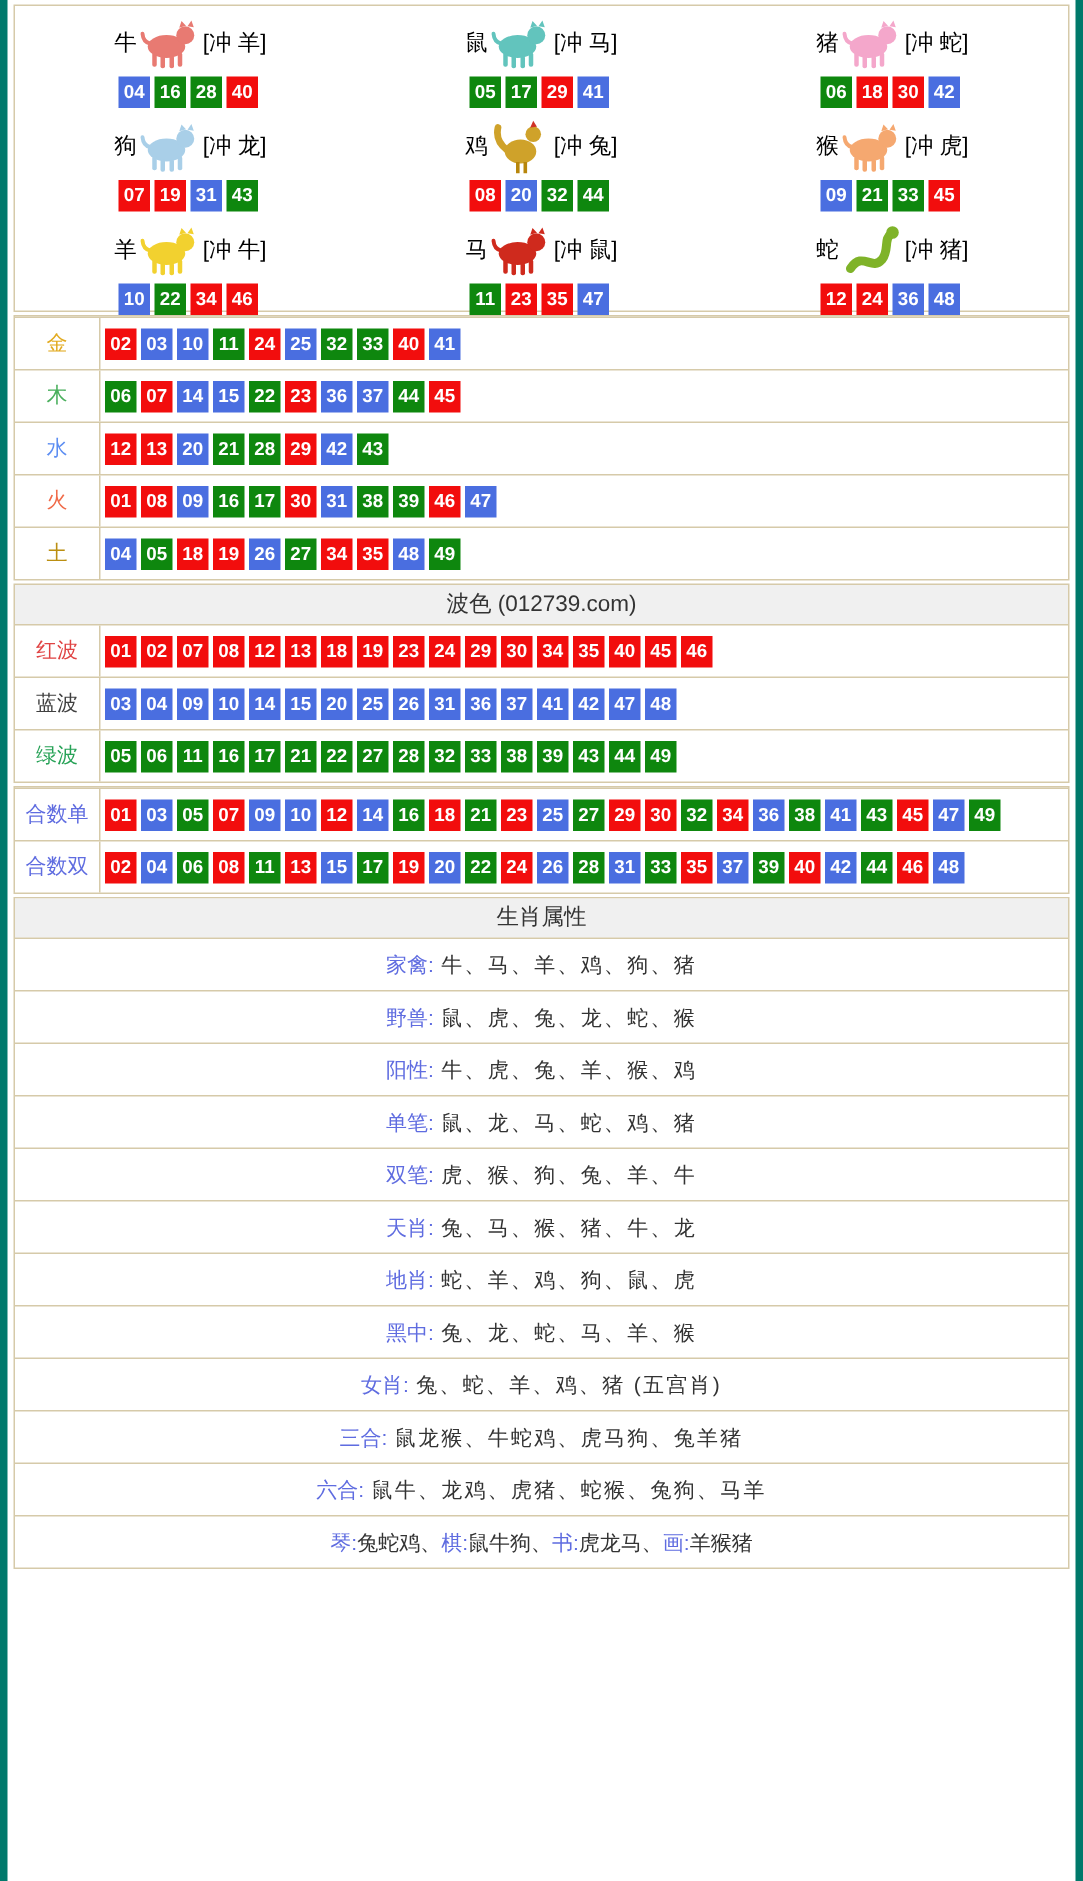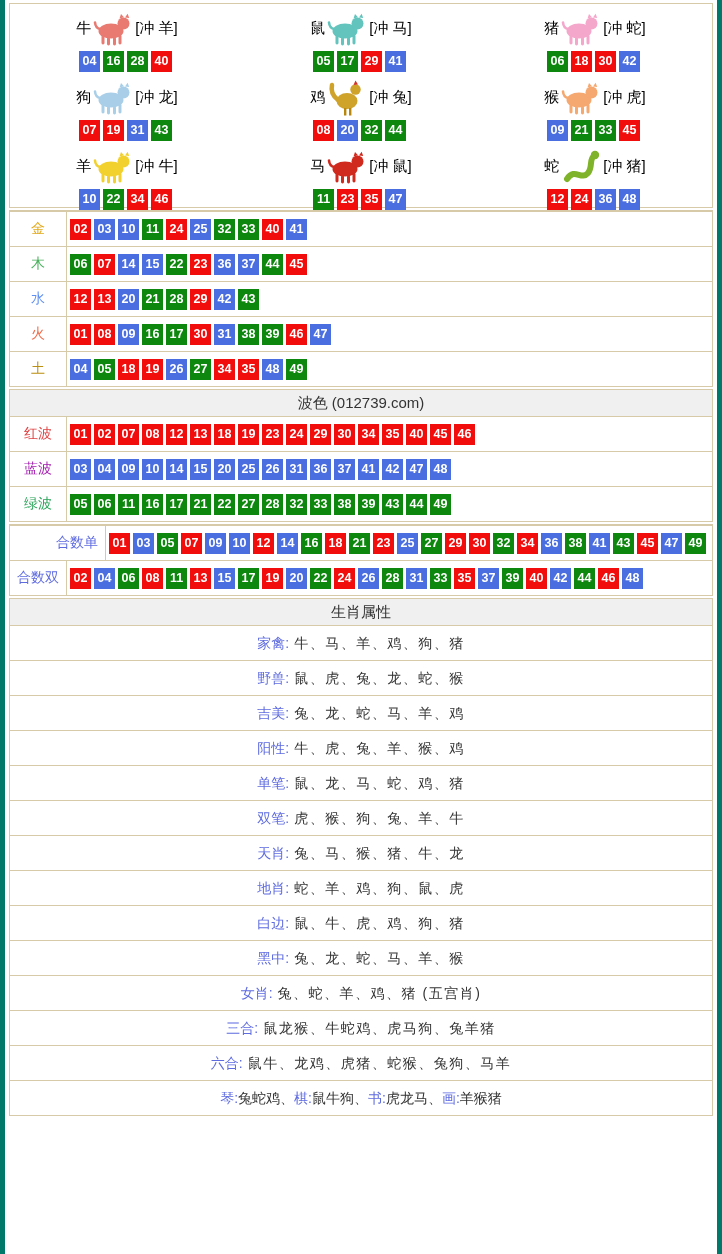--- a/index.html
+++ b/index.html
@@ -399,21 +399,21 @@
             <span class="badge" style="background: rgb(242, 13, 13);">29</span>
             <span class="badge" style="background: rgb(242, 13, 13);">30</span>
             <span class="badge" style="background: rgb(242, 13, 13);">34</span>
             <span class="badge" style="background: rgb(242, 13, 13);">35</span>
             <span class="badge" style="background: rgb(242, 13, 13);">40</span>
             <span class="badge" style="background: rgb(242, 13, 13);">45</span>
             <span class="badge" style="background: rgb(242, 13, 13);">46</span>
           </div>
   </div>
         <div class="nrow">
-    <div class="nlabel" style="color: #a21caf;">蓝波</div>
+    <div class="nlabel" style="color: #404040;">蓝波</div>
     <div class="ncells">
             <span class="badge" style="background: rgb(74, 110, 224);">03</span>
             <span class="badge" style="background: rgb(74, 110, 224);">04</span>
             <span class="badge" style="background: rgb(74, 110, 224);">09</span>
             <span class="badge" style="background: rgb(74, 110, 224);">10</span>
             <span class="badge" style="background: rgb(74, 110, 224);">14</span>
             <span class="badge" style="background: rgb(74, 110, 224);">15</span>
             <span class="badge" style="background: rgb(74, 110, 224);">20</span>
             <span class="badge" style="background: rgb(74, 110, 224);">25</span>
             <span class="badge" style="background: rgb(74, 110, 224);">26</span>
@@ -446,21 +446,21 @@
             <span class="badge" style="background: rgb(14, 135, 14);">44</span>
             <span class="badge" style="background: rgb(14, 135, 14);">49</span>
           </div>
   </div>
       </div>
   </div>
 
   <div class="sect">
     <div id="sum-rows">
         <div class="nrow">
-    <div class="nlabel" style="color: rgb(95, 108, 224); margin-left: 39px;">合数单</div>
+    <div class="nlabel" style="color: rgb(95, 108, 224);">合数单</div>
     <div class="ncells">
             <span class="badge" style="background: rgb(242, 13, 13);">01</span>
             <span class="badge" style="background: rgb(74, 110, 224);">03</span>
             <span class="badge" style="background: rgb(14, 135, 14);">05</span>
             <span class="badge" style="background: rgb(242, 13, 13);">07</span>
             <span class="badge" style="background: rgb(74, 110, 224);">09</span>
             <span class="badge" style="background: rgb(74, 110, 224);">10</span>
             <span class="badge" style="background: rgb(242, 13, 13);">12</span>
             <span class="badge" style="background: rgb(74, 110, 224);">14</span>
             <span class="badge" style="background: rgb(14, 135, 14);">16</span>
@@ -517,39 +517,33 @@
   <div class="sect">
     <div class="shead">生肖属性</div>
     <div id="attr-rows">
         <div class="arow">
     <span class="alabel">家禽:</span><span class="acontent">牛、马、羊、鸡、狗、猪</span>
   </div>
         <div class="arow">
     <span class="alabel">野兽:</span><span class="acontent">鼠、虎、兔、龙、蛇、猴</span>
   </div>
         <div class="arow">
-    <span class="alabel">吉美:</span><span class="acontent">兔、龙、蛇、马、羊、鸡</span>
-  </div>
-        <div class="arow">
     <span class="alabel">阳性:</span><span class="acontent">牛、虎、兔、羊、猴、鸡</span>
   </div>
         <div class="arow">
     <span class="alabel">单笔:</span><span class="acontent">鼠、龙、马、蛇、鸡、猪</span>
   </div>
         <div class="arow">
     <span class="alabel">双笔:</span><span class="acontent">虎、猴、狗、兔、羊、牛</span>
   </div>
         <div class="arow">
     <span class="alabel">天肖:</span><span class="acontent">兔、马、猴、猪、牛、龙</span>
   </div>
         <div class="arow">
     <span class="alabel">地肖:</span><span class="acontent">蛇、羊、鸡、狗、鼠、虎</span>
-  </div>
-        <div class="arow">
-    <span class="alabel">白边:</span><span class="acontent">鼠、牛、虎、鸡、狗、猪</span>
   </div>
         <div class="arow">
     <span class="alabel">黑中:</span><span class="acontent">兔、龙、蛇、马、羊、猴</span>
   </div>
         <div class="arow">
     <span class="alabel">女肖:</span><span class="acontent">兔、蛇、羊、鸡、猪 (五宫肖)</span>
   </div>
         <div class="arow">
     <span class="alabel">三合:</span><span class="acontent">鼠龙猴、牛蛇鸡、虎马狗、兔羊猪</span>
   </div>

